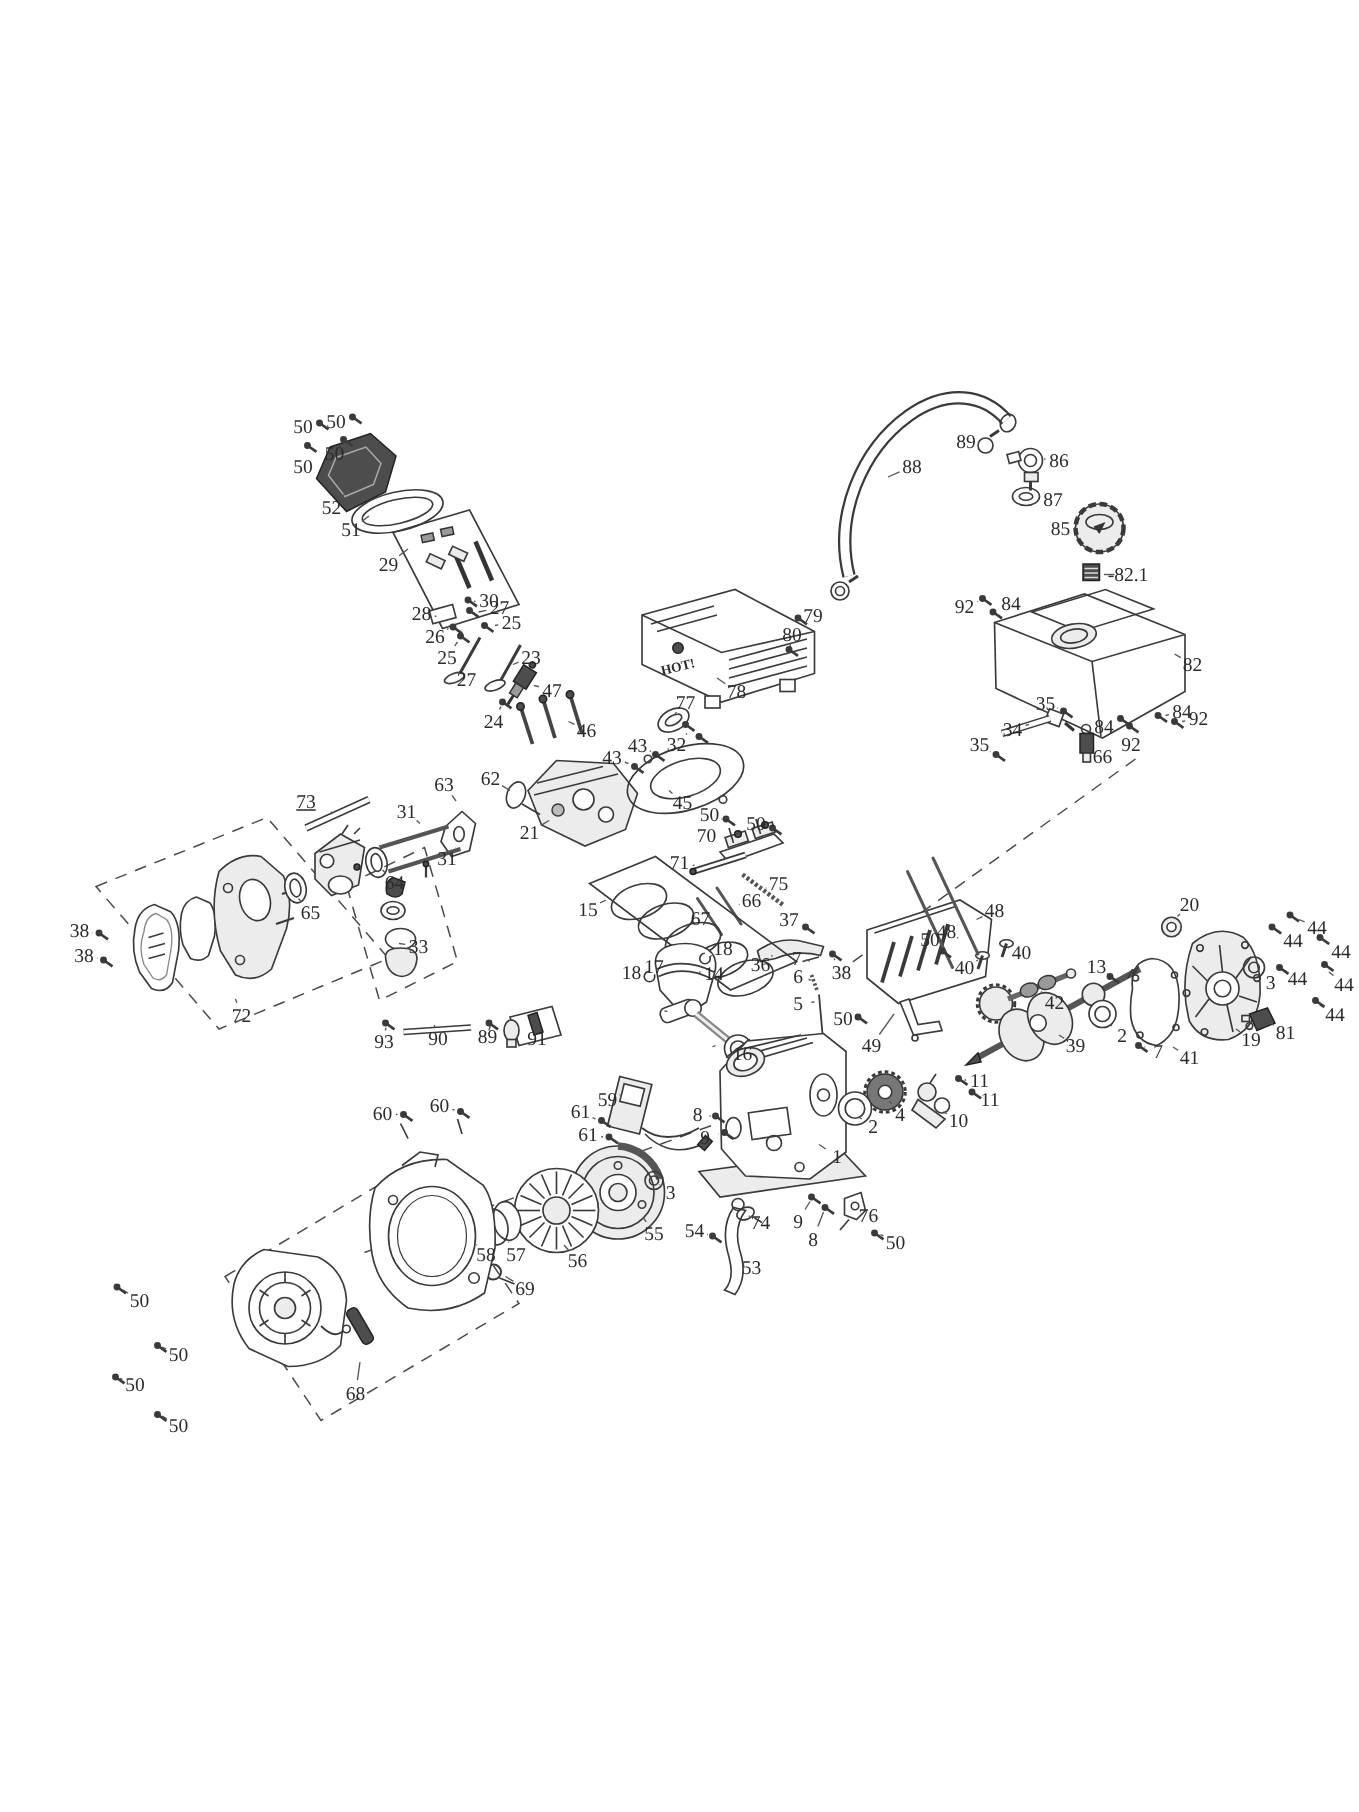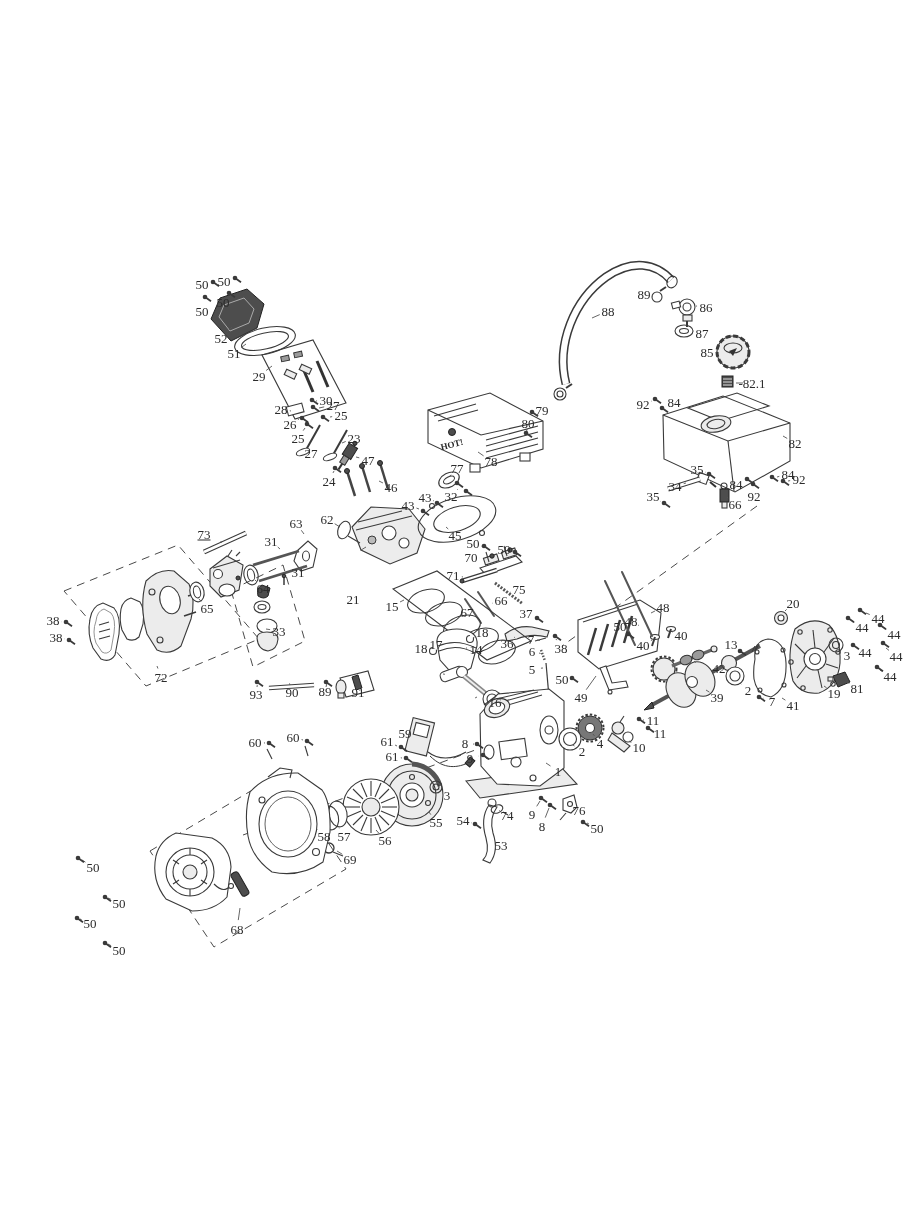--- a/index.html
+++ b/index.html
@@ -907,21 +907,21 @@
       <div class="lbl" style="left: 788px; top: 474px;">84</div>
       <div class="lbl" style="left: 799px; top: 479px;">92</div>
       <div class="lbl" style="left: 735px; top: 504px;">66</div>
       <div class="lbl" style="left: 204px; top: 534px; text-decoration: underline;">73</div>
       <div class="lbl" style="left: 271px; top: 541px;">31</div>
       <div class="lbl" style="left: 296px; top: 523px;">63</div>
       <div class="lbl" style="left: 298px; top: 572px;">31</div>
       <div class="lbl" style="left: 263px; top: 588px;">64</div>
       <div class="lbl" style="left: 207px; top: 608px;">65</div>
       <div class="lbl" style="left: 327px; top: 519px;">62</div>
-      <div class="lbl" style="left: 353px; top: 555px; margin-top: 44px;">21</div>
+      <div class="lbl" style="left: 353px; top: 555px;">21</div>
       <div class="lbl" style="left: 455px; top: 535px;">45</div>
       <div class="lbl" style="left: 53px; top: 620px;">38</div>
       <div class="lbl" style="left: 56px; top: 637px;">38</div>
       <div class="lbl" style="left: 161px; top: 677px;">72</div>
       <div class="lbl" style="left: 279px; top: 631px;">33</div>
       <div class="lbl" style="left: 256px; top: 694px;">93</div>
       <div class="lbl" style="left: 292px; top: 692px;">90</div>
       <div class="lbl" style="left: 325px; top: 691px;">89</div>
       <div class="lbl" style="left: 358px; top: 692px;">91</div>
       <div class="lbl" style="left: 392px; top: 606px;">15</div>
@@ -943,21 +943,21 @@
       <div class="lbl" style="left: 532px; top: 651px;">6</div>
       <div class="lbl" style="left: 532px; top: 669px;">5</div>
       <div class="lbl" style="left: 561px; top: 648px;">38</div>
       <div class="lbl" style="left: 562px; top: 679px;">50</div>
       <div class="lbl" style="left: 581px; top: 697px;">49</div>
       <div class="lbl" style="left: 663px; top: 607px;">48</div>
       <div class="lbl" style="left: 631px; top: 621px;">48</div>
       <div class="lbl" style="left: 643px; top: 645px;">40</div>
       <div class="lbl" style="left: 681px; top: 635px;">40</div>
       <div class="lbl" style="left: 620px; top: 626px;">50</div>
-      <div class="lbl" style="left: 703px; top: 668px; margin-left: 16px;">42</div>
+      <div class="lbl" style="left: 703px; top: 668px;">42</div>
       <div class="lbl" style="left: 793px; top: 603px;">20</div>
       <div class="lbl" style="left: 731px; top: 644px;">13</div>
       <div class="lbl" style="left: 748px; top: 690px;">2</div>
       <div class="lbl" style="left: 717px; top: 697px;">39</div>
       <div class="lbl" style="left: 772px; top: 701px;">7</div>
       <div class="lbl" style="left: 793px; top: 705px;">41</div>
       <div class="lbl" style="left: 834px; top: 693px;">19</div>
       <div class="lbl" style="left: 847px; top: 655px;">3</div>
       <div class="lbl" style="left: 857px; top: 688px;">81</div>
       <div class="lbl" style="left: 878px; top: 618px;">44</div>

